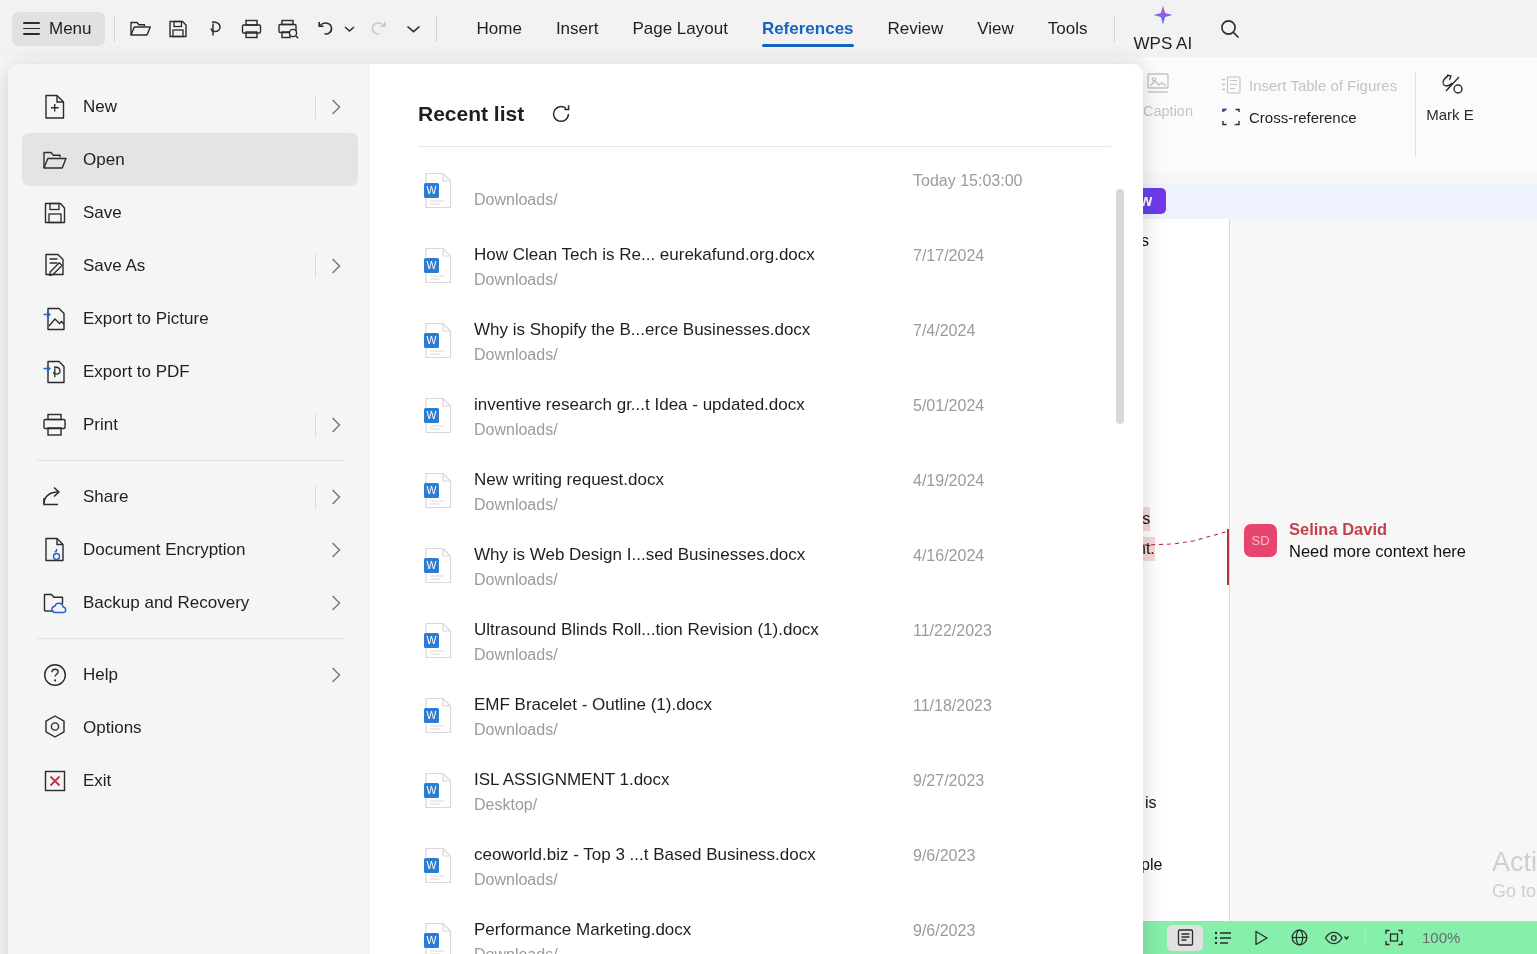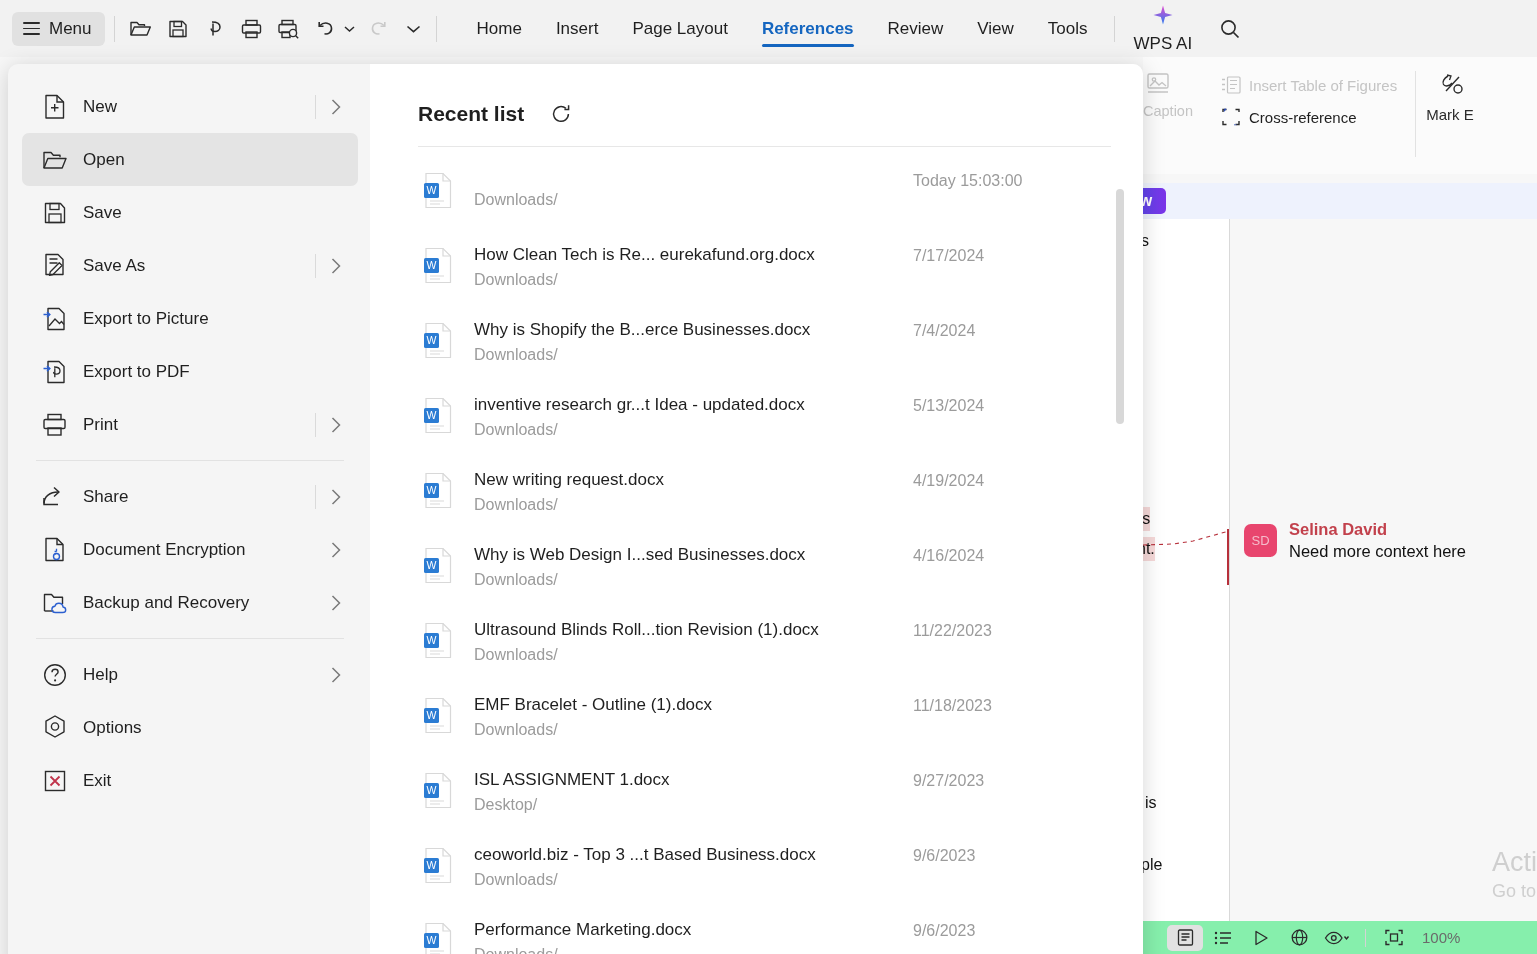--- a/index.html
+++ b/index.html
@@ -683,21 +683,21 @@
               <path d="M21 1.5V9h7.5" stroke="#d8d8d8" stroke-width="1.2" fill="none"></path>
               <rect x="2" y="11" width="15" height="15" rx="1.6" fill="#2b7cd3"></rect>
               <text x="9.5" y="22.4" font-size="10.5" fill="#fff" text-anchor="middle" font-family="Liberation Sans, sans-serif">W</text>
               <path d="M8 29h14M8 32h10" stroke="#e6e6e6" stroke-width="1.4"></path>
             </svg>
           </span>
           <span class="row-main">
             <span class="fname">inventive research gr...t Idea - updated.docx</span><br>
             <span class="fpath">Downloads/</span>
           </span>
-          <span class="fdate">5/13/2024</span>
+          <span class="fdate">5/01/2024</span>
         </div>
 
         <div class="row">
           <span class="wicon">
             <svg width="32" height="37" viewBox="0 0 32 37" fill="none">
               <path d="M4 1.5h17L28.5 9v26.5H4z" fill="#fff" stroke="#d8d8d8" stroke-width="1.2"></path>
               <path d="M21 1.5V9h7.5" stroke="#d8d8d8" stroke-width="1.2" fill="none"></path>
               <rect x="2" y="11" width="15" height="15" rx="1.6" fill="#2b7cd3"></rect>
               <text x="9.5" y="22.4" font-size="10.5" fill="#fff" text-anchor="middle" font-family="Liberation Sans, sans-serif">W</text>
               <path d="M8 29h14M8 32h10" stroke="#e6e6e6" stroke-width="1.4"></path>

